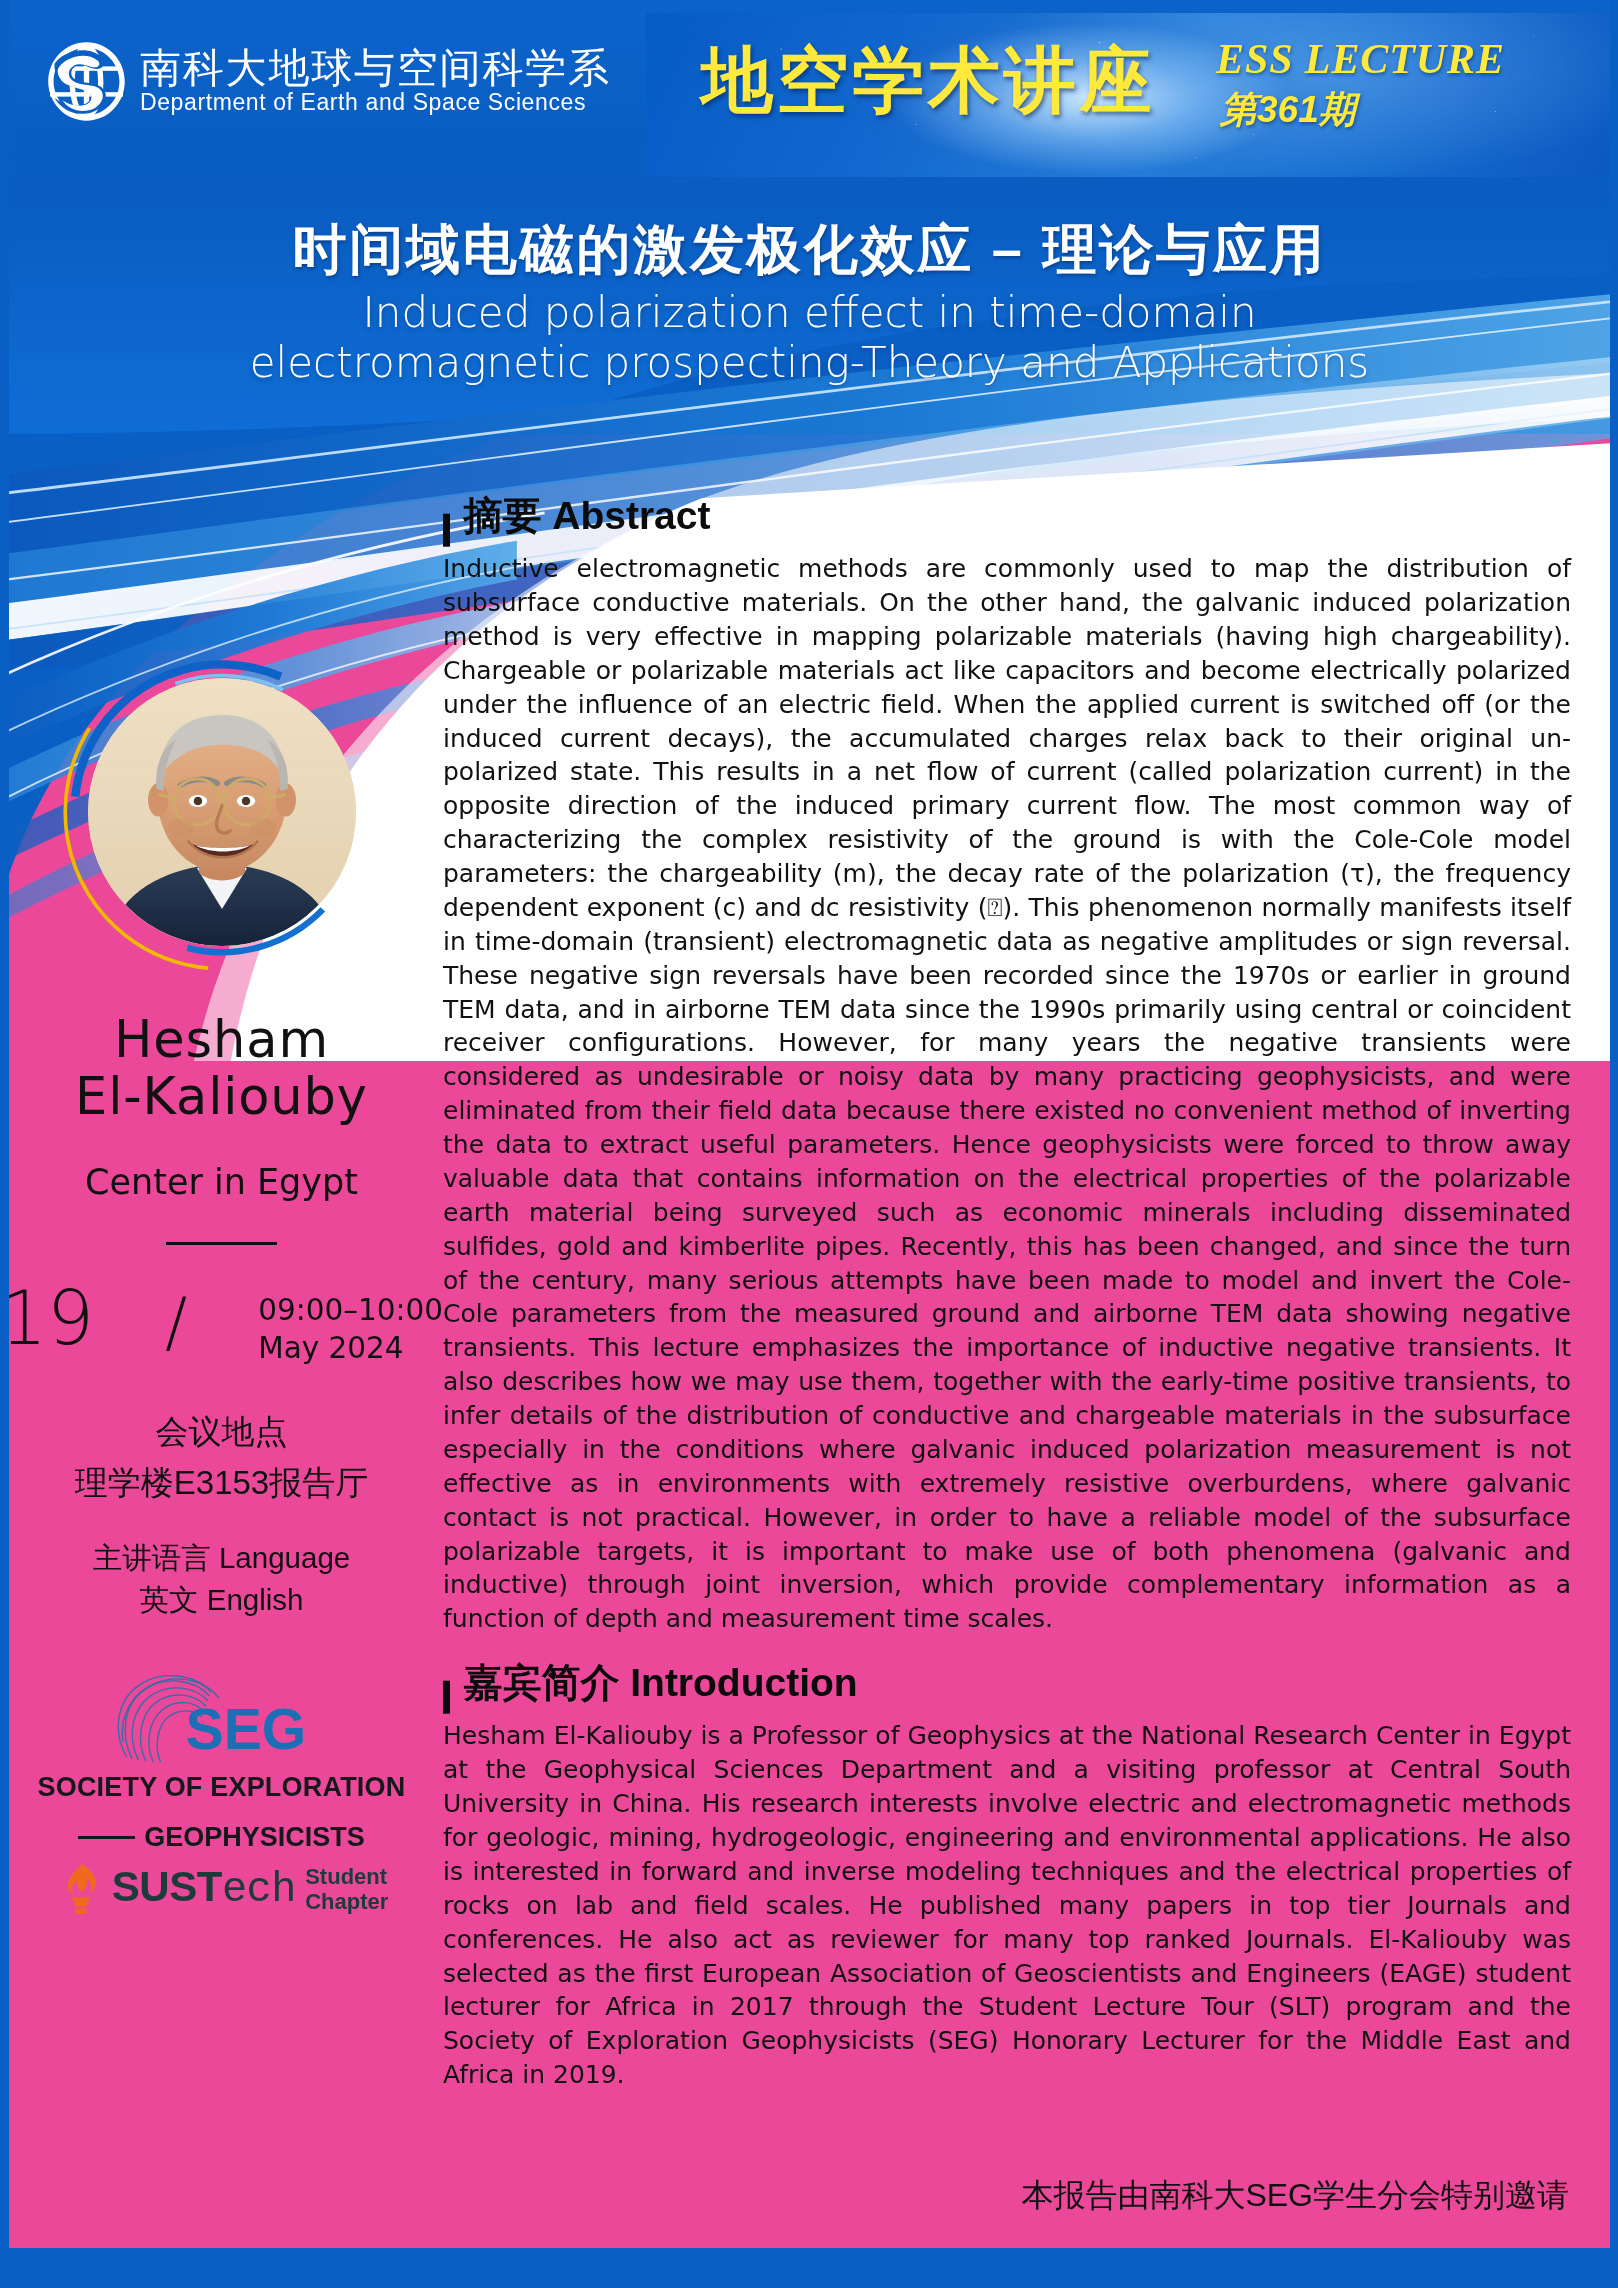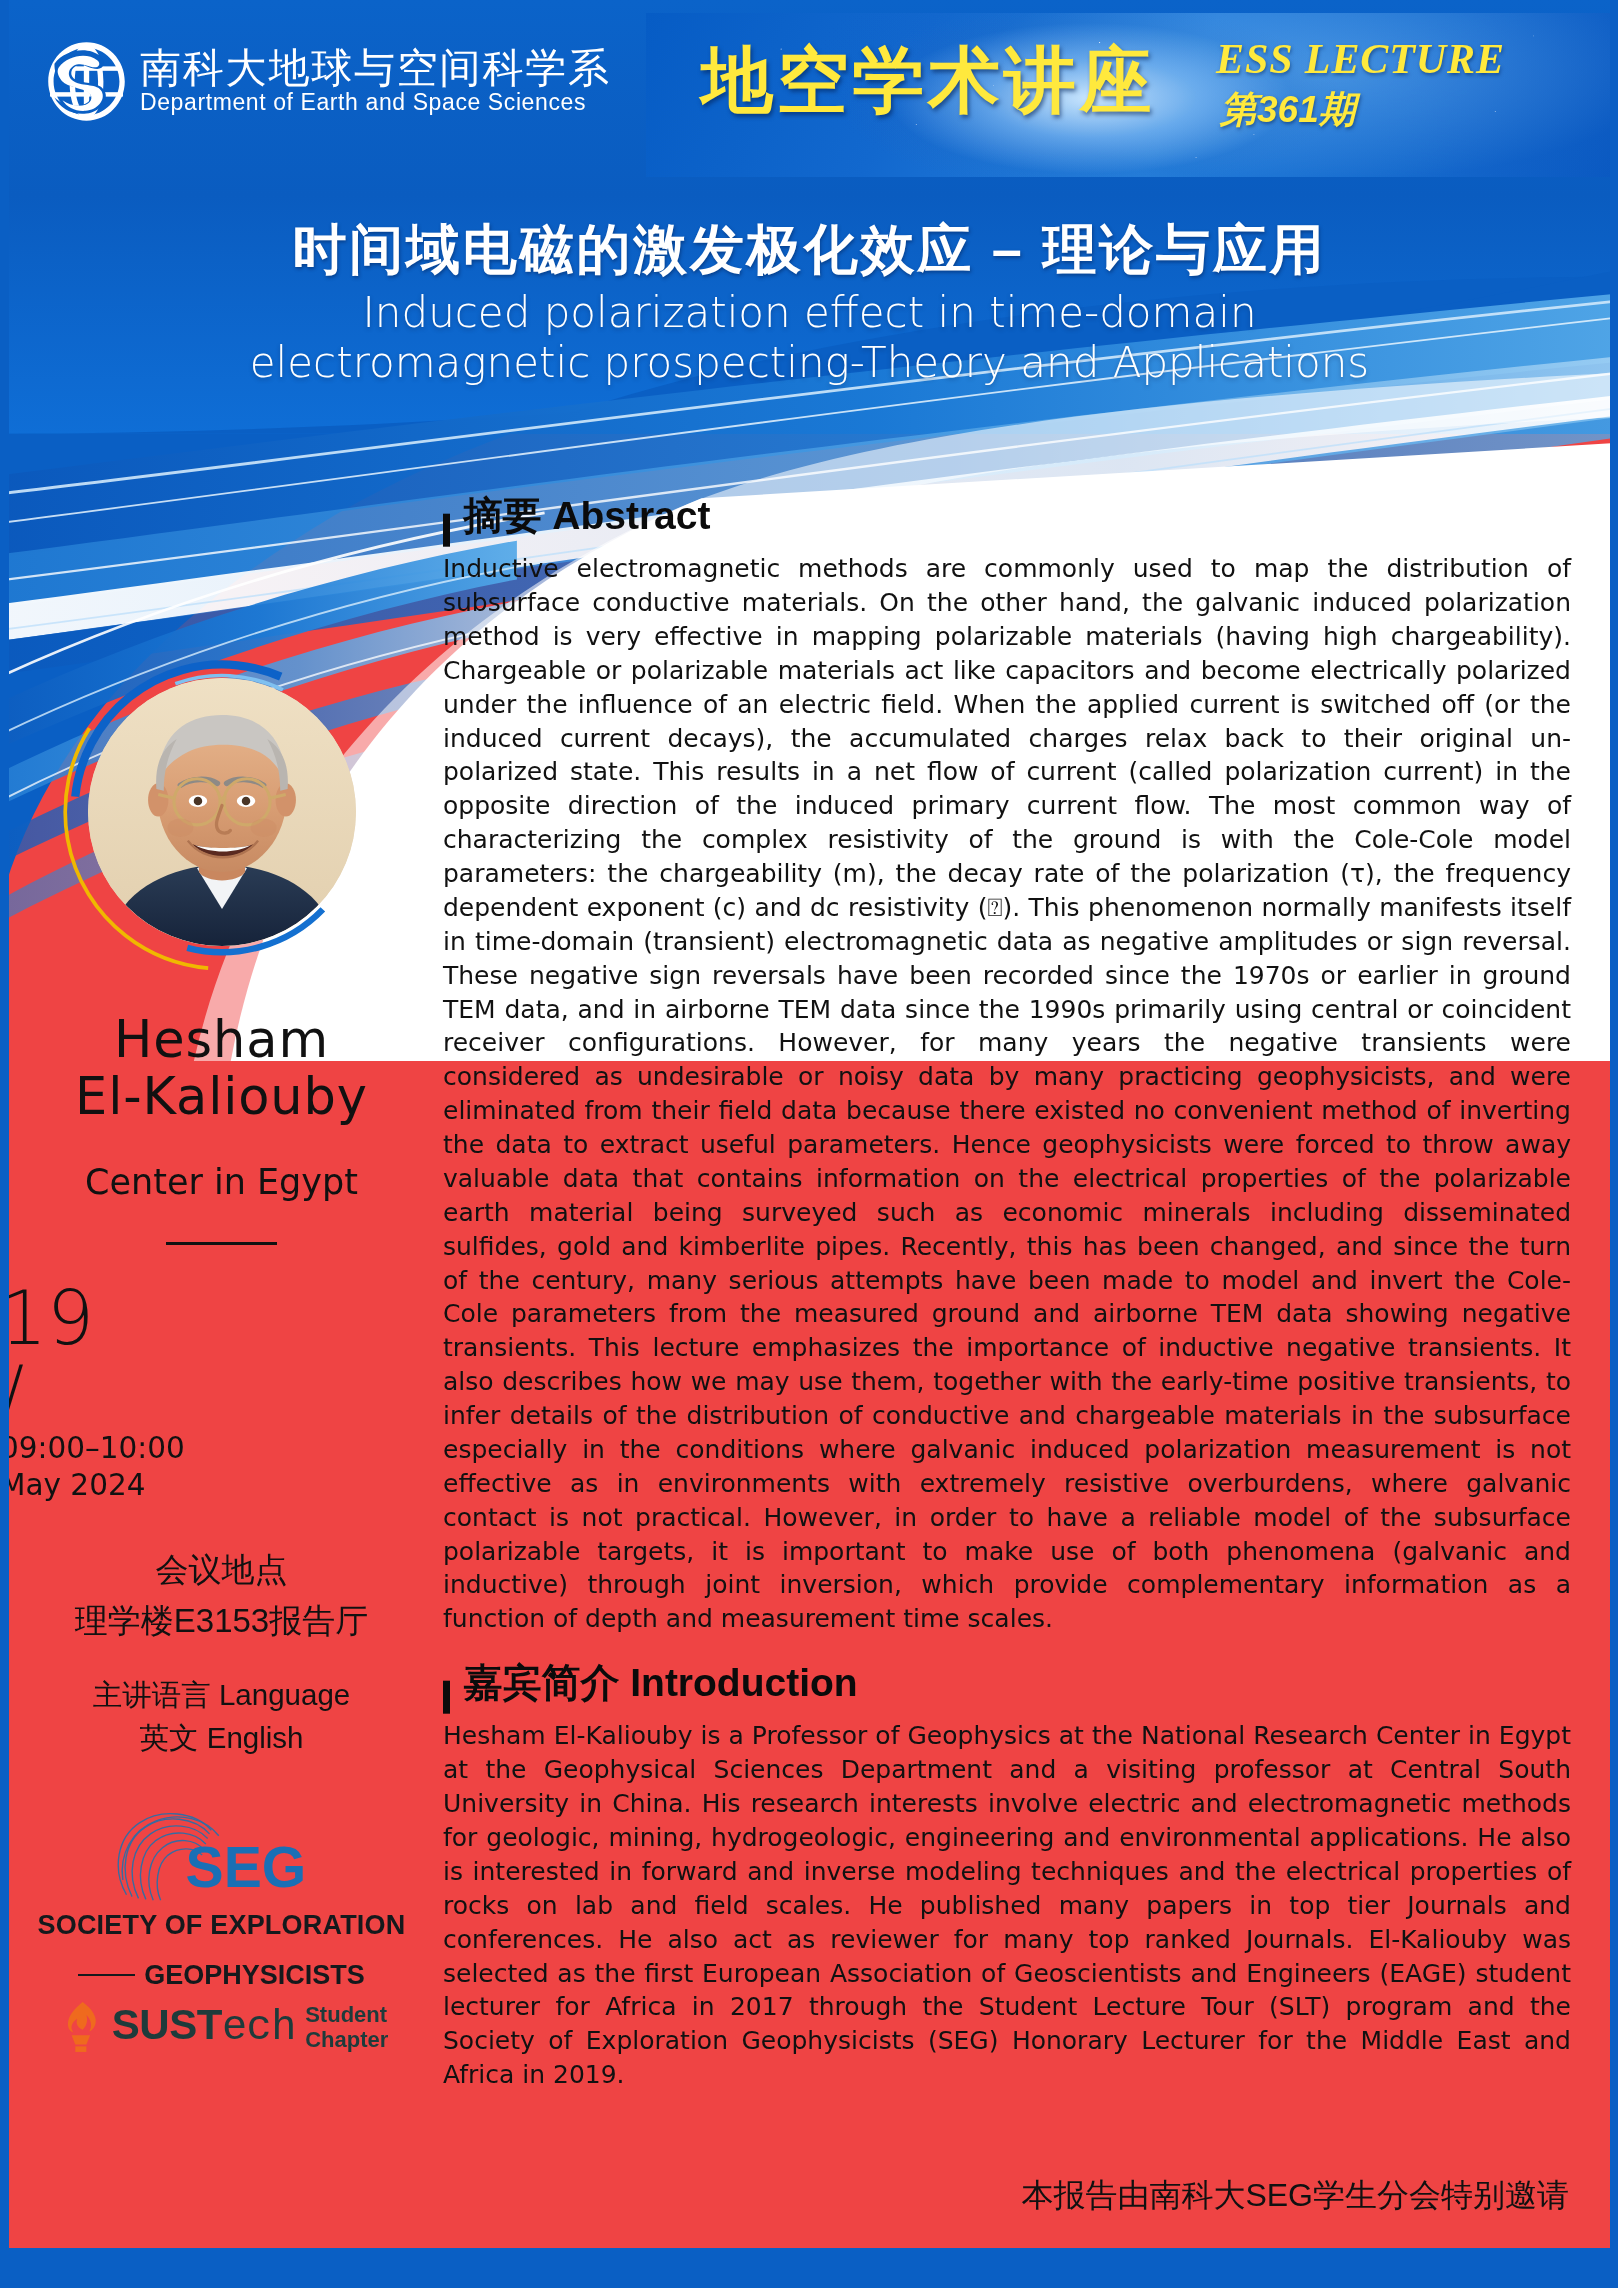--- a/index.html
+++ b/index.html
@@ -12,21 +12,21 @@
     height: 2289px;
     font-family: "Liberation Sans", "DejaVu Sans", sans-serif;
     position: relative;
     overflow: hidden;
   }
 
   
   #poster {
     position: absolute;
     inset: 0;
-    background: #ef4444;
+    background: #ec4899;
     overflow: hidden;
   }
 
   
   .edge {
     position: absolute;
     background: #0a5fc4;
     z-index: 40;
   }
   .edge-left   { left: 0;  top: 0; width: 9.2px;  height: 2289px; }
@@ -209,21 +209,20 @@
     width: 111px; height: 3.7px;
     background: #111;
     margin: 33px auto 0 auto;
   }
 
   #date-row {
     margin-top: 39px;
     display: flex;
     justify-content: space-between;
     align-items: flex-start;
-    flex-direction: column;
   }
   #date-day {
     font-size: 74px;
     font-weight: 300;
     line-height: 0.92;
     color: #111;
     font-family: "DejaVu Sans", "Liberation Sans", sans-serif;
   }
   #date-slash {
     font-size: 66px;

